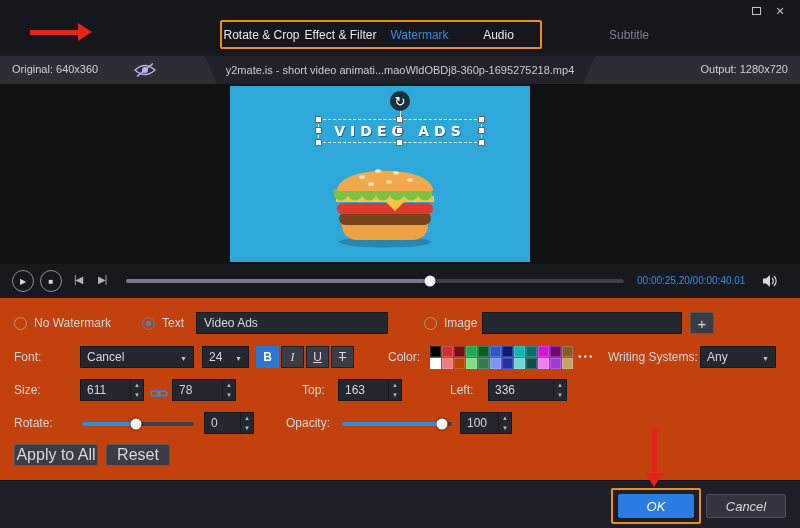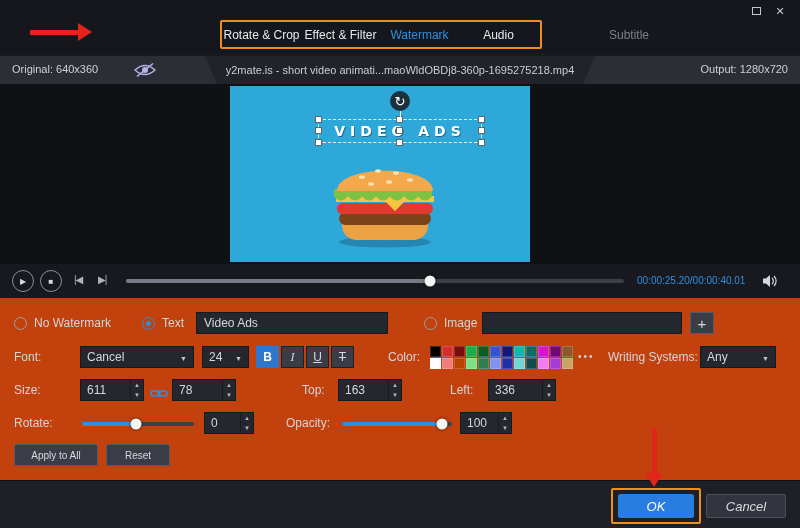--- a/index.html
+++ b/index.html
@@ -79,21 +79,21 @@
   .stylebtn.active { background:#2e77cf; border-color:#2e77cf; color:#fff; font-weight:bold; }
   .st-i { font-style:italic; font-family:"Liberation Serif",serif; }
   .st-u { text-decoration:underline; }
   .st-s { text-decoration:line-through; }
   .swatches { position:absolute; left:430px; top:0; display:grid; grid-template-columns:repeat(12,11px); grid-auto-rows:11px; gap:1px; }
   .swatch { width:11px; height:11px; border:1px solid rgba(255,255,255,.18); cursor:pointer; }
   .swatch-more { position:absolute; left:578px; top:5px; color:#cfd3da; font-size:10px; letter-spacing:2px; cursor:pointer; }
   .chain { position:absolute; left:150px; top:6px; cursor:pointer; }
   .pslider1 { left:82px; top:10px; width:112px; }
   .pslider2 { left:342px; top:10px; width:110px; }
-  .btn { position:absolute; height:22px; background:#3a3d45; border:1px solid #565a63; border-radius:2px; color:#d6d9de; font-size:10px; display:flex; align-items:center; justify-content:center; cursor:pointer; }
+  .btn { position:absolute; height:22px; background:#3a3d45; border:1px solid #565a63; border-radius:2px; color:#d6d9de; font-size:16px; display:flex; align-items:center; justify-content:center; cursor:pointer; }
   .plus-btn { position:absolute; left:690px; top:0; width:24px; height:22px; background:#3a3d45; border:1px solid #565a63; color:#d6d9de; font-size:15px; display:flex; align-items:center; justify-content:center; cursor:pointer; }
 
   
   .footer { position:absolute; left:0; top:480px; width:100%; height:48px; background:#1d2026; border-top:1px solid #101216;font-style:italic; }
   .ok-btn { position:absolute; left:618px; top:13px; width:76px; height:24px; background:#2a7de0; border:1px solid #2a7de0; border-radius:2px; color:#fff; font-size:13px; display:flex; align-items:center; justify-content:center; cursor:pointer; }
   .cancel-btn { position:absolute; left:706px; top:13px; width:80px; height:24px; background:#32353d; border:1px solid #4b4f58; border-radius:2px; color:#d6d9de; font-size:13px; display:flex; align-items:center; justify-content:center; cursor:pointer; }
   .ok-highlight { position:absolute; left:611px; top:488px; width:90px; height:36px; border:2px solid var(--highlight-orange); border-radius:2px; pointer-events:none; z-index:30; }
   .arrow-down { position:absolute; left:652px; top:428px; width:5px; height:46px; background:var(--arrow-red); z-index:30; }
   .arrow-down::after { content:""; position:absolute; left:-7px; bottom:-13px; border-left:9px solid transparent; border-right:9px solid transparent; border-top:14px solid var(--arrow-red); }
 </style>
@@ -280,21 +280,21 @@
       </div>
       <span class="lbl" style="left:302px">Top:</span>
       <div class="spinner" style="left:338px;width:64px">
         <span class="val">163</span>
         <span class="arrows">
             <span class="spin-up"></span>
             <span class="spin-down"></span>
           </span>
       </div>
       <span class="lbl" style="left:450px">Left:</span>
-      <div class="spinner" style="left:488px;width:68px">
+      <div class="spinner" style="left:488px;width:79px">
         <span class="val">336</span>
         <span class="arrows">
             <span class="spin-up"></span>
             <span class="spin-down"></span>
           </span>
       </div>
     </div>
 
     <div class="prow r4">
       <span class="lbl" style="left:14px">Rotate:</span>

